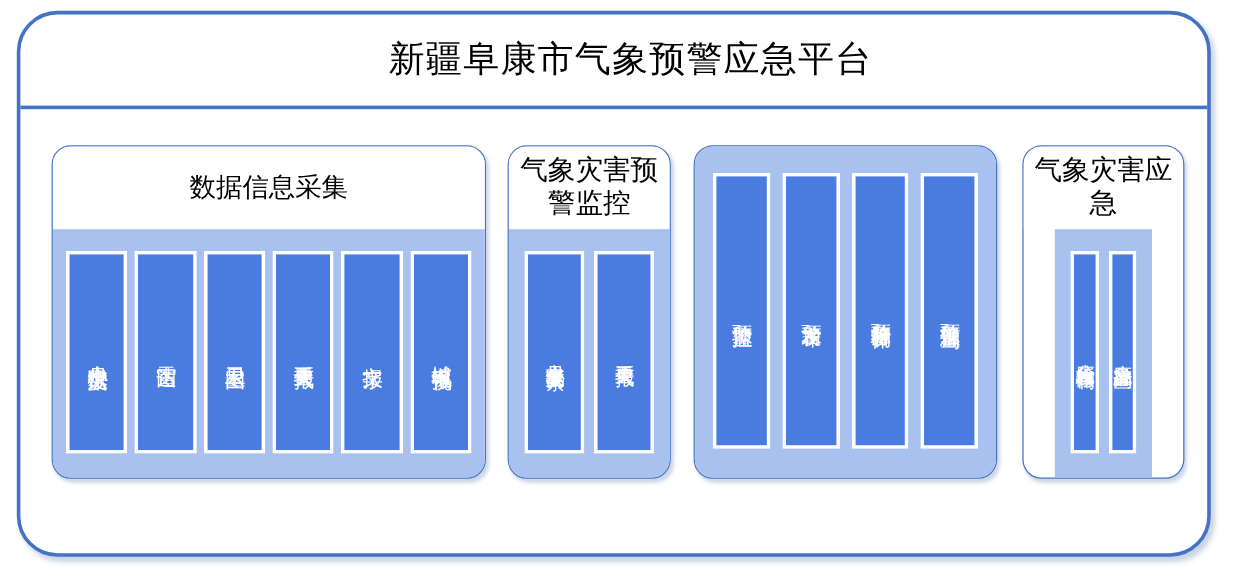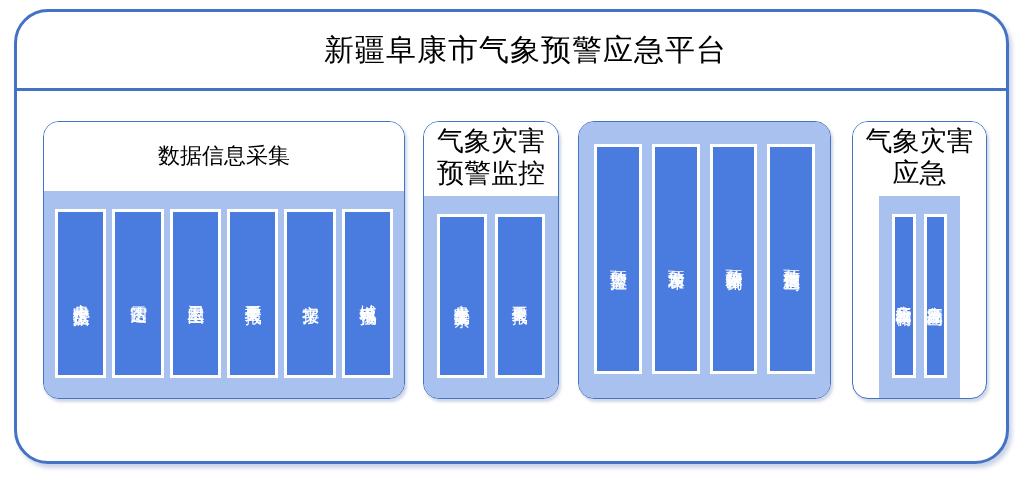--- a/index.html
+++ b/index.html
@@ -85,21 +85,21 @@
     flex: 0 0 auto;
     min-height: 69px;
     background: #ffffff;
     display: flex;
     align-items: center;
     justify-content: center;
     padding: 4px 6px 6px;
     box-sizing: border-box;
   }
   .panel-header-text {
-    font-size: 27px;
+    font-size: 23px;
     color: #000000;
     text-align: center;
     line-height: 1.18;
   }
   .panel.p1 .panel-header-text { font-size: 22px; }
   .panel.p3 .panel-header-text { font-size: 21px; }
 
   .panel-body {
     flex: 1 1 auto;
     background: #a8c1ef;

